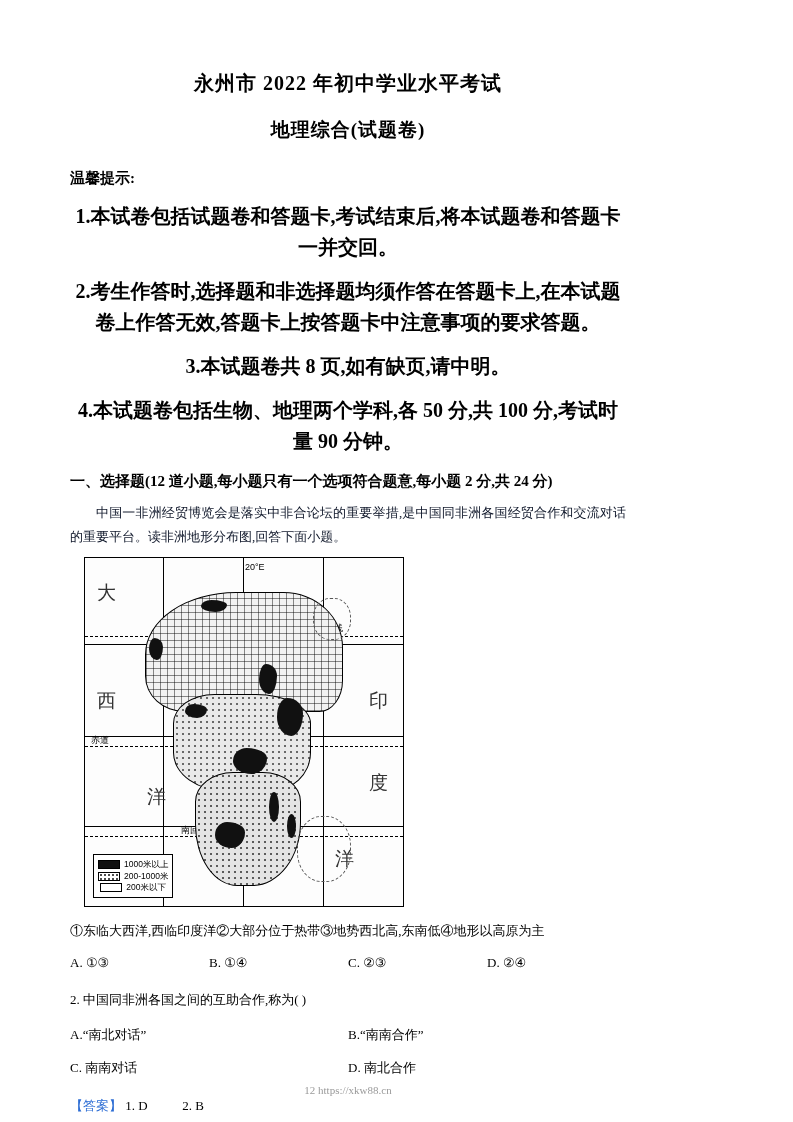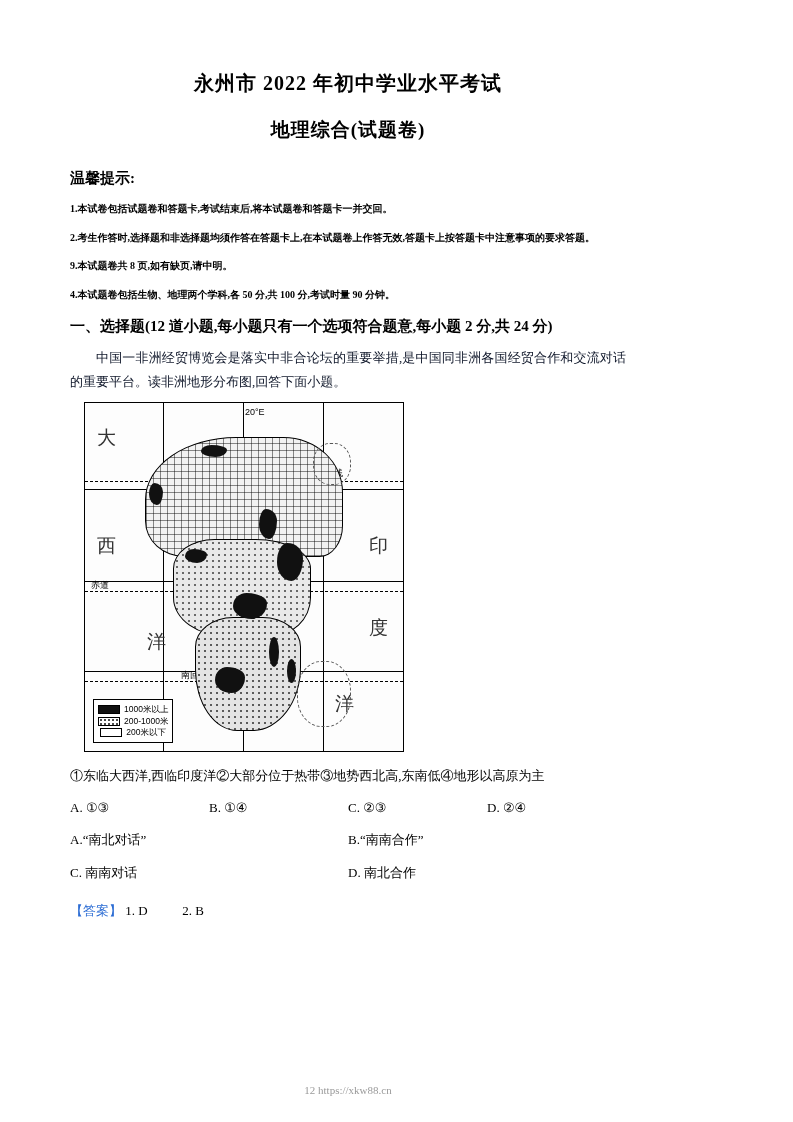--- a/index.html
+++ b/index.html
@@ -37,24 +37,25 @@
     letter-spacing: 1px;
     margin-top: 20px;
     margin-bottom: 0;
   }
   .tip-head {
     font-size: 15px;
     font-weight: bold;
     margin-top: 26px;
   }
   .tip-line {
-    font-size: 10px;
+    font-size: 20px;
     font-weight: bold;
     margin-top: 13px;
     line-height: 1.55;
+    text-align: center;
   }
   .section-head {
     font-size: 15px;
     font-weight: bold;
     margin-top: 15px;
   }
   .intro {
     font-size: 13px;
     line-height: 1.85;
     margin-top: 10px;
@@ -220,21 +221,21 @@
 <body>
 
 <div class="page">
 
   <div class="title1">永州市 2022 年初中学业水平考试</div>
   <div class="title2">地理综合(试题卷)</div>
 
   <div class="tip-head">温馨提示:</div>
   <div class="tip-line">1.本试卷包括试题卷和答题卡,考试结束后,将本试题卷和答题卡一并交回。</div>
   <div class="tip-line">2.考生作答时,选择题和非选择题均须作答在答题卡上,在本试题卷上作答无效,答题卡上按答题卡中注意事项的要求答题。</div>
-  <div class="tip-line">9.本试题卷共 8 页,如有缺页,请中明。</div>
+  <div class="tip-line">3.本试题卷共 8 页,如有缺页,请中明。</div>
   <div class="tip-line">4.本试题卷包括生物、地理两个学科,各 50 分,共 100 分,考试时量 90 分钟。</div>
 
   <div class="section-head">一、选择题(12 道小题,每小题只有一个选项符合题意,每小题 2 分,共 24 分)</div>
 
   <div class="intro">中国一非洲经贸博览会是落实中非合论坛的重要举措,是中国同非洲各国经贸合作和交流对话的重要平台。读非洲地形分布图,回答下面小题。</div>
 
   <div class="figure-wrap">
     <div class="map">
 
       <div class="grid-v" style="left:78px;"></div>
@@ -297,20 +298,24 @@
   </div>
 
   <div class="q-sub">①东临大西洋,西临印度洋②大部分位于热带③地势西北高,东南低④地形以高原为主</div>
   <div class="opts">
     <div>A. ①③</div>
     <div>B. ①④</div>
     <div>C. ②③</div>
     <div>D. ②④</div>
   </div>
 
+  <div class="q">
+    <span>2.</span>
+    <span>中国同非洲各国之间的互助合作,称为(    )</span>
+  </div>
   <div class="opts2">
     <div>A.“南北对话”</div>
     <div>B.“南南合作”</div>
   </div>
   <div class="opts2">
     <div>C. 南南对话</div>
     <div>D. 南北合作</div>
   </div>
 
   <div class="answer">

